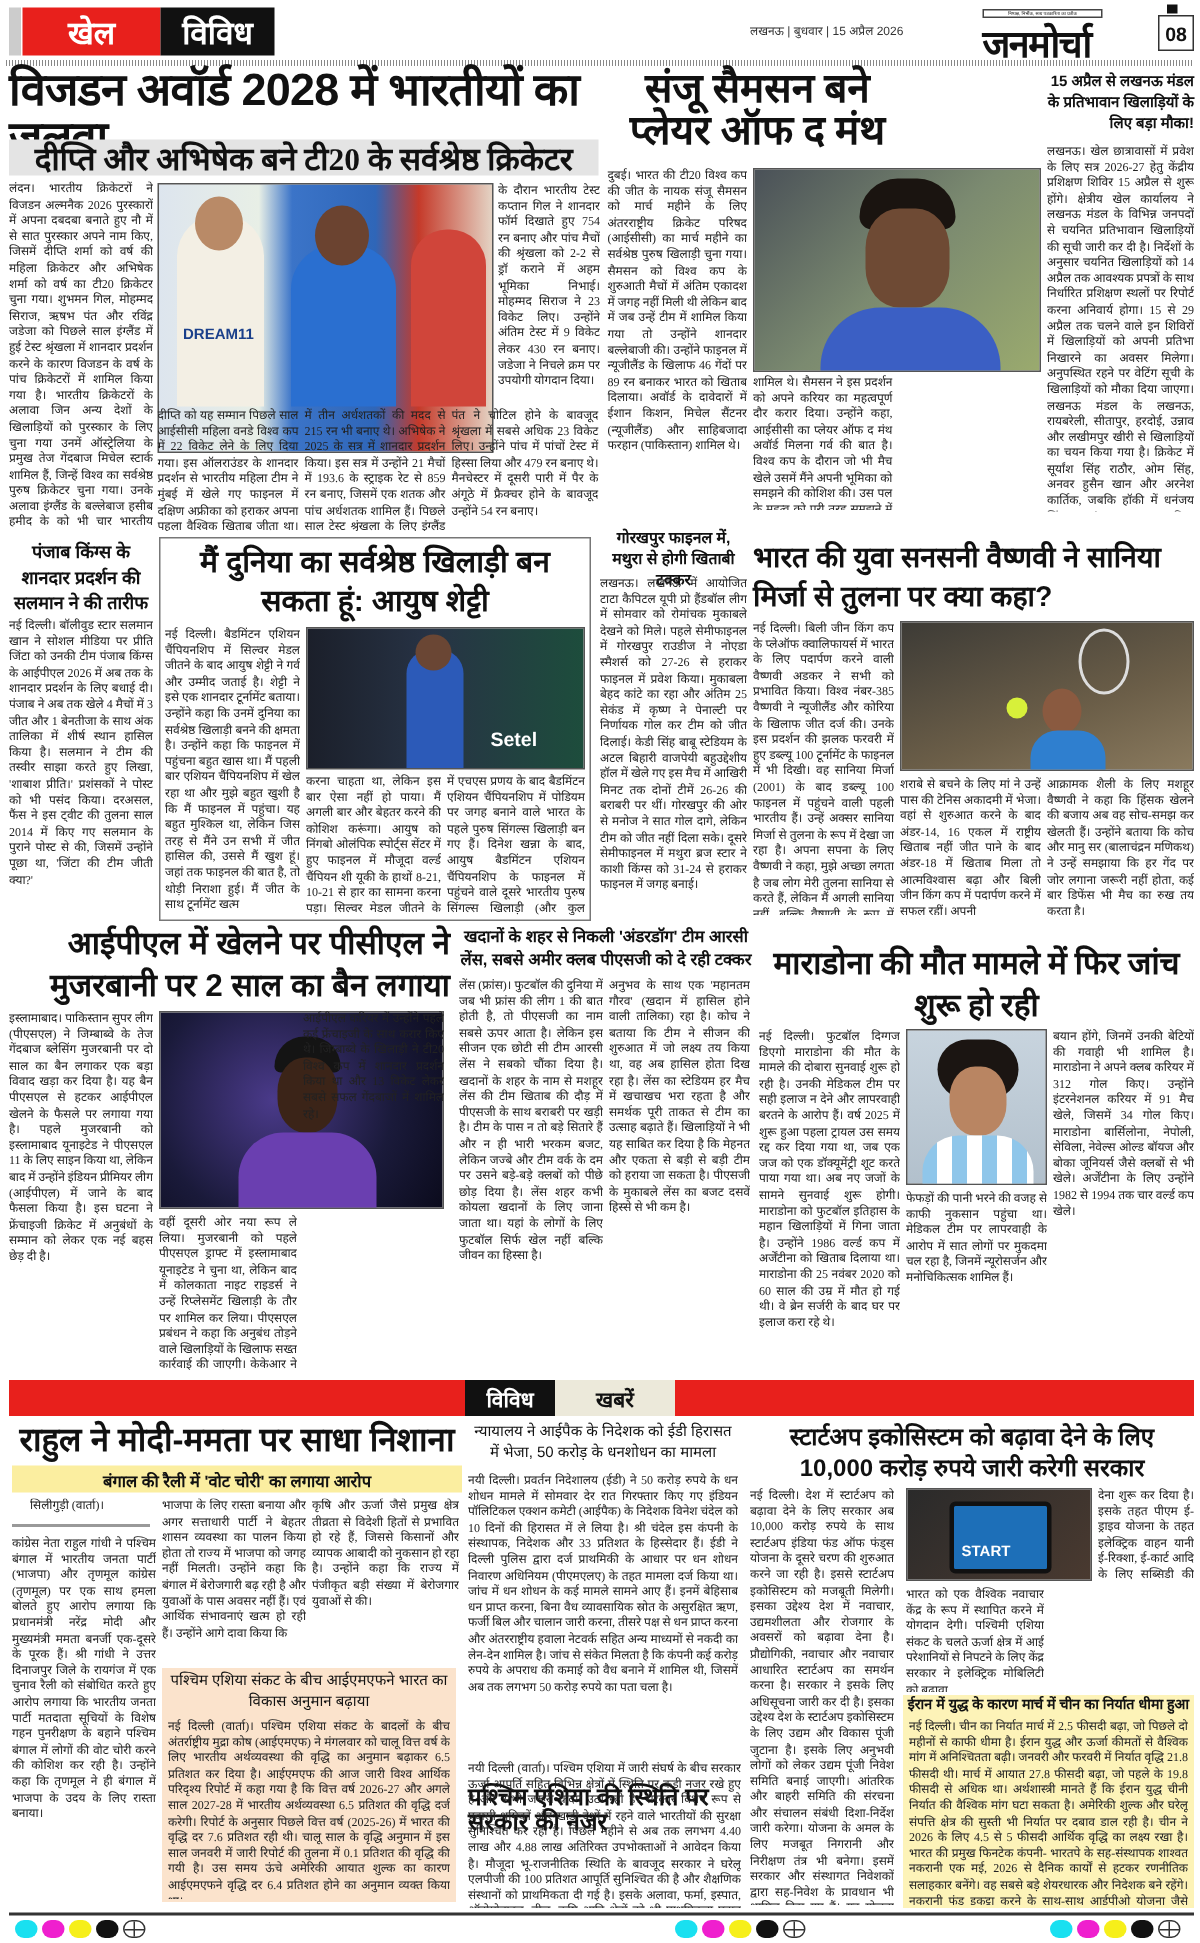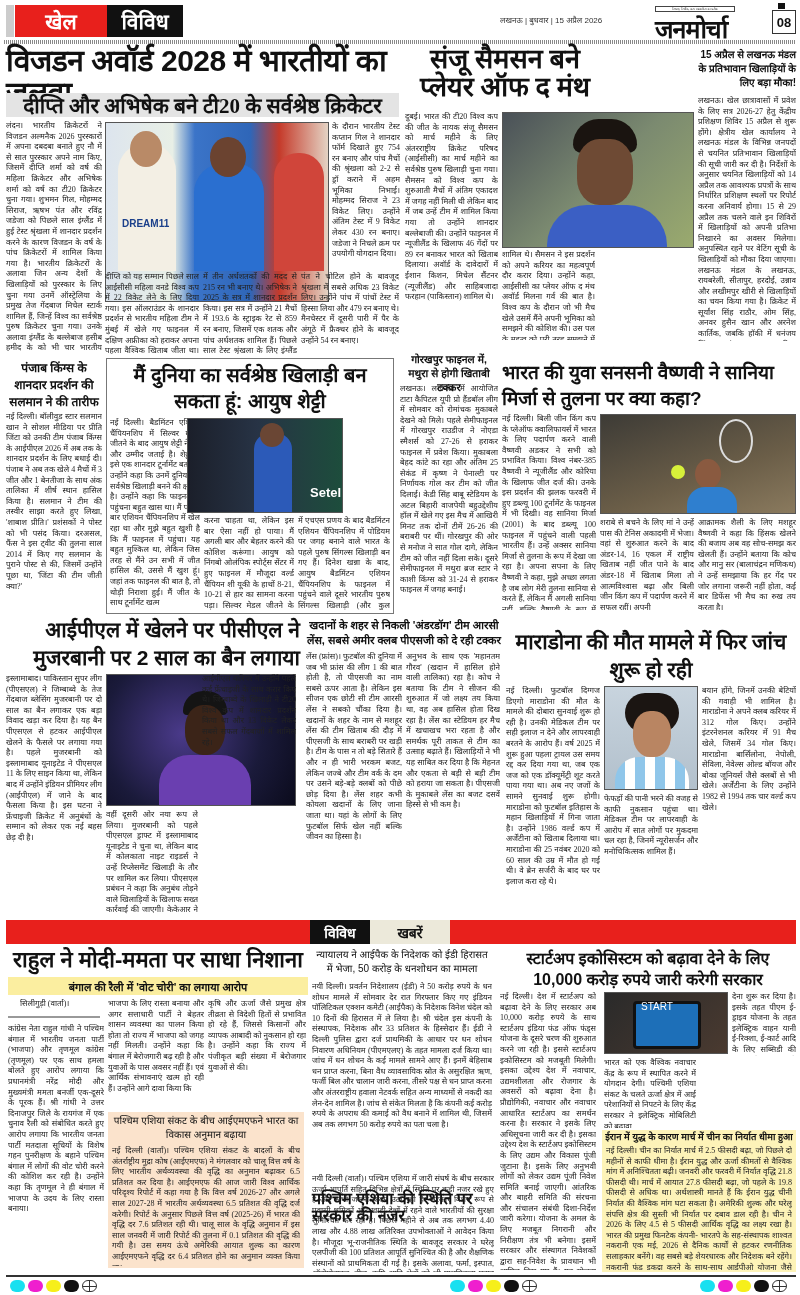--- a/index.html
+++ b/index.html
@@ -57,21 +57,21 @@
 
 <div class="abs hl" style="left:698px;top:48px;width:98px;font-size:10px;text-align:right;font-family:'Liberation Sans',sans-serif;line-height:14px">15 अप्रैल से लखनऊ मंडल के प्रतिभावान खिलाड़ियों के लिए बड़ा मौका!</div>
 <div class="abs txt" style="left:698px;top:96px;width:98px;height:245px">लखनऊ। खेल छात्रावासों में प्रवेश के लिए सत्र 2026-27 हेतु केंद्रीय प्रशिक्षण शिविर 15 अप्रैल से शुरू होंगे। क्षेत्रीय खेल कार्यालय ने लखनऊ मंडल के विभिन्न जनपदों से चयनित प्रतिभावान खिलाड़ियों की सूची जारी कर दी है। निर्देशों के अनुसार चयनित खिलाड़ियों को 14 अप्रैल तक आवश्यक प्रपत्रों के साथ निर्धारित प्रशिक्षण स्थलों पर रिपोर्ट करना अनिवार्य होगा। 15 से 29 अप्रैल तक चलने वाले इन शिविरों में खिलाड़ियों को अपनी प्रतिभा निखारने का अवसर मिलेगा। अनुपस्थित रहने पर वेटिंग सूची के खिलाड़ियों को मौका दिया जाएगा। लखनऊ मंडल के लखनऊ, रायबरेली, सीतापुर, हरदोई, उन्नाव और लखीमपुर खीरी से खिलाड़ियों का चयन किया गया है। क्रिकेट में सूर्यांश सिंह राठौर, ओम सिंह, अनवर हुसैन खान और अरनेश कार्तिक, जबकि हॉकी में धनंजय सिंह, एकांत तालकर, आदित्य शुक्ला, सौरभ भारती, कार्तिकेय द्विवेदी और दिव्यांश शामिल हैं।</div>
 
 <div class="abs hl" style="left:6px;top:360px;width:96px;font-size:12px;text-align:center;line-height:17px">पंजाब किंग्स के शानदार प्रदर्शन की सलमान ने की तारीफ</div>
 <div class="abs txt" style="left:6px;top:412px;width:96px;height:200px">नई दिल्ली। बॉलीवुड स्टार सलमान खान ने सोशल मीडिया पर प्रीति जिंटा को उनकी टीम पंजाब किंग्स के आईपीएल 2026 में अब तक के शानदार प्रदर्शन के लिए बधाई दी। पंजाब ने अब तक खेले 4 मैचों में 3 जीत और 1 बेनतीजा के साथ अंक तालिका में शीर्ष स्थान हासिल किया है। सलमान ने टीम की तस्वीर साझा करते हुए लिखा, 'शाबाश प्रीति।' प्रशंसकों ने पोस्ट को भी पसंद किया। दरअसल, फैंस ने इस ट्वीट की तुलना साल 2014 में किए गए सलमान के पुराने पोस्ट से की, जिसमें उन्होंने पूछा था, 'जिंटा की टीम जीती क्या?'</div>
 
 <div class="abs" style="left:106px;top:358px;width:288px;height:256px;border:1px solid #777"></div>
 <div class="abs hl" style="left:110px;top:362px;width:280px;font-size:20px;text-align:center;line-height:26px">मैं दुनिया का सर्वश्रेष्ठ खिलाड़ी बन सकता हूं: आयुष शेट्टी</div>
 <div class="abs txt" style="left:110px;top:418px;width:90px;height:192px">नई दिल्ली। बैडमिंटन एशियन चैंपियनशिप में सिल्वर मेडल जीतने के बाद आयुष शेट्टी ने गर्व और उम्मीद जताई है। शेट्टी ने इसे एक शानदार टूर्नामेंट बताया। उन्होंने कहा कि उनमें दुनिया का सर्वश्रेष्ठ खिलाड़ी बनने की क्षमता है। उन्होंने कहा कि फाइनल में पहुंचना बहुत खास था। मैं पहली बार एशियन चैंपियनशिप में खेल रहा था और मुझे बहुत खुशी है कि मैं फाइनल में पहुंचा। यह बहुत मुश्किल था, लेकिन जिस तरह से मैंने उन सभी में जीत हासिल की, उससे मैं खुश हूं। जहां तक फाइनल की बात है, तो थोड़ी निराशा हुई। मैं जीत के साथ टूर्नामेंट खत्म</div>
-<div class="abs photo" style="left:187px;top:418px;width:156px;height:95px;background:linear-gradient(90deg,#1b1f2a 0,#273345 45%,#1d4d3c 100%)">
+<div class="abs photo" style="left:204px;top:418px;width:186px;height:95px;background:linear-gradient(90deg,#1b1f2a 0,#273345 45%,#1d4d3c 100%)">
   <div class="abs" style="left:66px;top:14px;width:38px;height:80px;border-radius:16px 16px 0 0;background:#2c5ab8"></div>
   <div class="abs" style="left:72px;top:4px;width:24px;height:24px;border-radius:50%;background:#6a4634"></div>
   <div class="abs" style="left:122px;top:66px;font-size:13px;font-weight:bold;color:#fff">Setel</div>
 </div>
 <div class="abs txt" style="left:204px;top:516px;width:90px;height:94px">करना चाहता था, लेकिन इस बार ऐसा नहीं हो पाया। मैं अगली बार और बेहतर करने की कोशिश करूंगा। आयुष को निंगबो ओलंपिक स्पोर्ट्स सेंटर में हुए फाइनल में मौजूदा वर्ल्ड चैंपियन शी यूकी के हाथों 8-21, 10-21 से हार का सामना करना पड़ा। सिल्वर मेडल जीतने के साथ आयुष साल 2018</div>
 <div class="abs txt" style="left:298px;top:516px;width:92px;height:94px">में एचएस प्रणय के बाद बैडमिंटन एशियन चैंपियनशिप में पोडियम पर जगह बनाने वाले भारत के पहले पुरुष सिंगल्स खिलाड़ी बन गए हैं। दिनेश खन्ना के बाद, आयुष बैडमिंटन एशियन चैंपियनशिप के फाइनल में पहुंचने वाले दूसरे भारतीय पुरुष सिंगल्स खिलाड़ी (और कुल मिलाकर तीसरे खिलाड़ी) बन गए।</div>
 
 <div class="abs hl" style="left:400px;top:352px;width:98px;font-size:10.5px;text-align:center;line-height:14px">गोरखपुर फाइनल में, मथुरा से होगी खिताबी टक्कर</div>
 <div class="abs txt" style="left:400px;top:384px;width:98px;height:226px">लखनऊ। लखनऊ में आयोजित टाटा कैपिटल यूपी प्रो हैंडबॉल लीग में सोमवार को रोमांचक मुकाबले देखने को मिले। पहले सेमीफाइनल में गोरखपुर राउडीज ने नोएडा स्मैशर्स को 27-26 से हराकर फाइनल में प्रवेश किया। मुकाबला बेहद कांटे का रहा और अंतिम 25 सेकंड में कृष्ण ने पेनाल्टी पर निर्णायक गोल कर टीम को जीत दिलाई। केडी सिंह बाबू स्टेडियम के अटल बिहारी वाजपेयी बहुउद्देशीय हॉल में खेले गए इस मैच में आखिरी मिनट तक दोनों टीमें 26-26 की बराबरी पर थीं। गोरखपुर की ओर से मनोज ने सात गोल दागे, लेकिन टीम को जीत नहीं दिला सके। दूसरे सेमीफाइनल में मथुरा ब्रज स्टार ने काशी किंग्स को 31-24 से हराकर फाइनल में जगह बनाई।</div>
 
@@ -129,21 +129,21 @@
 <div class="abs hl" style="left:312px;top:948px;width:180px;font-size:10px;text-align:center;line-height:14px;font-weight:normal">न्यायालय ने आईपैक के निदेशक को ईडी हिरासत में भेजा, 50 करोड़ के धनशोधन का मामला</div>
 <div class="abs txt" style="left:312px;top:982px;width:180px;height:170px">नयी दिल्ली। प्रवर्तन निदेशालय (ईडी) ने 50 करोड़ रुपये के धन शोधन मामले में सोमवार देर रात गिरफ्तार किए गए इंडियन पॉलिटिकल एक्शन कमेटी (आईपैक) के निदेशक विनेश चंदेल को 10 दिनों की हिरासत में ले लिया है। श्री चंदेल इस कंपनी के संस्थापक, निदेशक और 33 प्रतिशत के हिस्सेदार हैं। ईडी ने दिल्ली पुलिस द्वारा दर्ज प्राथमिकी के आधार पर धन शोधन निवारण अधिनियम (पीएमएलए) के तहत मामला दर्ज किया था। जांच में धन शोधन के कई मामले सामने आए हैं। इनमें बेहिसाब धन प्राप्त करना, बिना वैध व्यावसायिक स्रोत के असुरक्षित ऋण, फर्जी बिल और चालान जारी करना, तीसरे पक्ष से धन प्राप्त करना और अंतरराष्ट्रीय हवाला नेटवर्क सहित अन्य माध्यमों से नकदी का लेन-देन शामिल है। जांच से संकेत मिलता है कि कंपनी कई करोड़ रुपये के अपराध की कमाई को वैध बनाने में शामिल थी, जिसमें अब तक लगभग 50 करोड़ रुपये का पता चला है।</div>
 
 <div class="abs hl" style="left:312px;top:1191px;width:182px;font-size:16px;text-align:left">पश्चिम एशिया की स्थिति पर सरकार की नजर</div>
 <div class="abs txt" style="left:312px;top:1174px;width:182px;height:98px">नयी दिल्ली (वार्ता)। पश्चिम एशिया में जारी संघर्ष के बीच सरकार ऊर्जा आपूर्ति सहित विभिन्न क्षेत्रों में स्थिति पर कड़ी नजर रखे हुए है और सभी जरूरी कदम उठा रही है। सरकार विशेष रूप से प्रवासी श्रमिकों और खाड़ी देशों में रहने वाले भारतीयों की सुरक्षा सुनिश्चित कर रही है। पिछले महीने से अब तक लगभग 4.40 लाख और 4.88 लाख अतिरिक्त उपभोक्ताओं ने आवेदन किया है। मौजूदा भू-राजनीतिक स्थिति के बावजूद सरकार ने घरेलू एलपीजी की 100 प्रतिशत आपूर्ति सुनिश्चित की है और शैक्षणिक संस्थानों को प्राथमिकता दी गई है। इसके अलावा, फर्मा, इस्पात, ऑटोमोबाइल, बीज, कृषि आदि क्षेत्रों को भी प्राथमिकता प्रदान की गई है।</div>
 
 <div class="abs hl" style="left:500px;top:948px;width:296px;font-size:16px;text-align:center;line-height:21px;font-family:'Liberation Sans',sans-serif">स्टार्टअप इकोसिस्टम को बढ़ावा देने के लिए 10,000 करोड़ रुपये जारी करेगी सरकार</div>
 <div class="abs txt" style="left:500px;top:992px;width:96px;height:278px">नई दिल्ली। देश में स्टार्टअप को बढ़ावा देने के लिए सरकार अब 10,000 करोड़ रुपये के साथ स्टार्टअप इंडिया फंड ऑफ फंड्स योजना के दूसरे चरण की शुरुआत करने जा रही है। इससे स्टार्टअप इकोसिस्टम को मजबूती मिलेगी। इसका उद्देश्य देश में नवाचार, उद्यमशीलता और रोजगार के अवसरों को बढ़ावा देना है। प्रौद्योगिकी, नवाचार और नवाचार आधारित स्टार्टअप का समर्थन करना है। सरकार ने इसके लिए अधिसूचना जारी कर दी है। इसका उद्देश्य देश के स्टार्टअप इकोसिस्टम के लिए उद्यम और विकास पूंजी जुटाना है। इसके लिए अनुभवी लोगों को लेकर उद्यम पूंजी निवेश समिति बनाई जाएगी। आंतरिक और बाहरी समिति की संरचना और संचालन संबंधी दिशा-निर्देश जारी करेगा। योजना के अमल के लिए मजबूत निगरानी और निरीक्षण तंत्र भी बनेगा। इसमें सरकार और संस्थागत निवेशकों द्वारा सह-निवेश के प्रावधान भी शामिल किए गए हैं। यह योजना देश की आर्थिक दृढ़ता को मजबूत करने, विनिर्माण क्षमताओं को बढ़ाने, उच्च गुणवत्ता वाली नौकरियों का सृजन करने और</div>
 <div class="abs photo" style="left:604px;top:992px;width:124px;height:62px;background:linear-gradient(135deg,#2a2a2a 0,#4a3a30 100%)">
   <div class="abs" style="left:28px;top:8px;width:68px;height:48px;border-radius:4px;background:#1d6fb8;border:3px solid #111"></div>
-  <div class="abs" style="left:36px;top:8px;font-size:10px;font-weight:normal;color:#fff">START</div>
+  <div class="abs" style="left:36px;top:36px;font-size:10px;font-weight:bold;color:#fff">START</div>
 </div>
 <div class="abs txt" style="left:732px;top:992px;width:64px;height:64px">देना शुरू कर दिया है। इसके तहत पीएम ई-ड्राइव योजना के तहत इलेक्ट्रिक वाहन यानी ई-रिक्शा, ई-कार्ट आदि के लिए सब्सिडी की समय सीमा 31 मार्च, 2028 तक बढ़ा दी गई है। इसी तरह, पंजीकृत दुपहिया इलेक्ट्रिक वाहनों के लिए के लिए सब्सिडी की आखिरी तिथि 31 जुलाई, 2026 की गई है।</div>
 <div class="abs txt" style="left:604px;top:1058px;width:92px;height:70px">भारत को एक वैश्विक नवाचार केंद्र के रूप में स्थापित करने में योगदान देगी। पश्चिमी एशिया संकट के चलते ऊर्जा क्षेत्र में आई परेशानियों से निपटने के लिए केंद्र सरकार ने इलेक्ट्रिक मोबिलिटी को बढ़ावा</div>
 
 <div class="abs" style="left:602px;top:1130px;width:194px;height:142px;background:#fdf3b8"></div>
 <div class="abs hl" style="left:604px;top:1132px;width:190px;font-size:9.5px;text-align:center">ईरान में युद्ध के कारण मार्च में चीन का निर्यात धीमा हुआ</div>
 <div class="abs txt" style="left:606px;top:1146px;width:186px;height:124px">नई दिल्ली। चीन का निर्यात मार्च में 2.5 फीसदी बढ़ा, जो पिछले दो महीनों से काफी धीमा है। ईरान युद्ध और ऊर्जा कीमतों से वैश्विक मांग में अनिश्चितता बढ़ी। जनवरी और फरवरी में निर्यात वृद्धि 21.8 फीसदी थी। मार्च में आयात 27.8 फीसदी बढ़ा, जो पहले के 19.8 फीसदी से अधिक था। अर्थशास्त्री मानते हैं कि ईरान युद्ध चीनी निर्यात की वैश्विक मांग घटा सकता है। अमेरिकी शुल्क और घरेलू संपत्ति क्षेत्र की सुस्ती भी निर्यात पर दबाव डाल रही है। चीन ने 2026 के लिए 4.5 से 5 फीसदी आर्थिक वृद्धि का लक्ष्य रखा है।भारत की प्रमुख फिनटेक कंपनी- भारतपे के सह-संस्थापक शाश्वत नकरानी एक मई, 2026 से दैनिक कार्यों से हटकर रणनीतिक सलाहकार बनेंगे। वह सबसे बड़े शेयरधारक और निदेशक बने रहेंगे। नकरानी फंड इकट्ठा करने के साथ-साथ आईपीओ योजना जैसे रणनीतिक क्षेत्रों में शामिल रहेंगे।</div>
 
 <div class="abs" style="left:6px;top:1275px;width:790px;height:2px;background:#333"></div>
 <div class="abs reg" style="left:10px;top:1280px">

